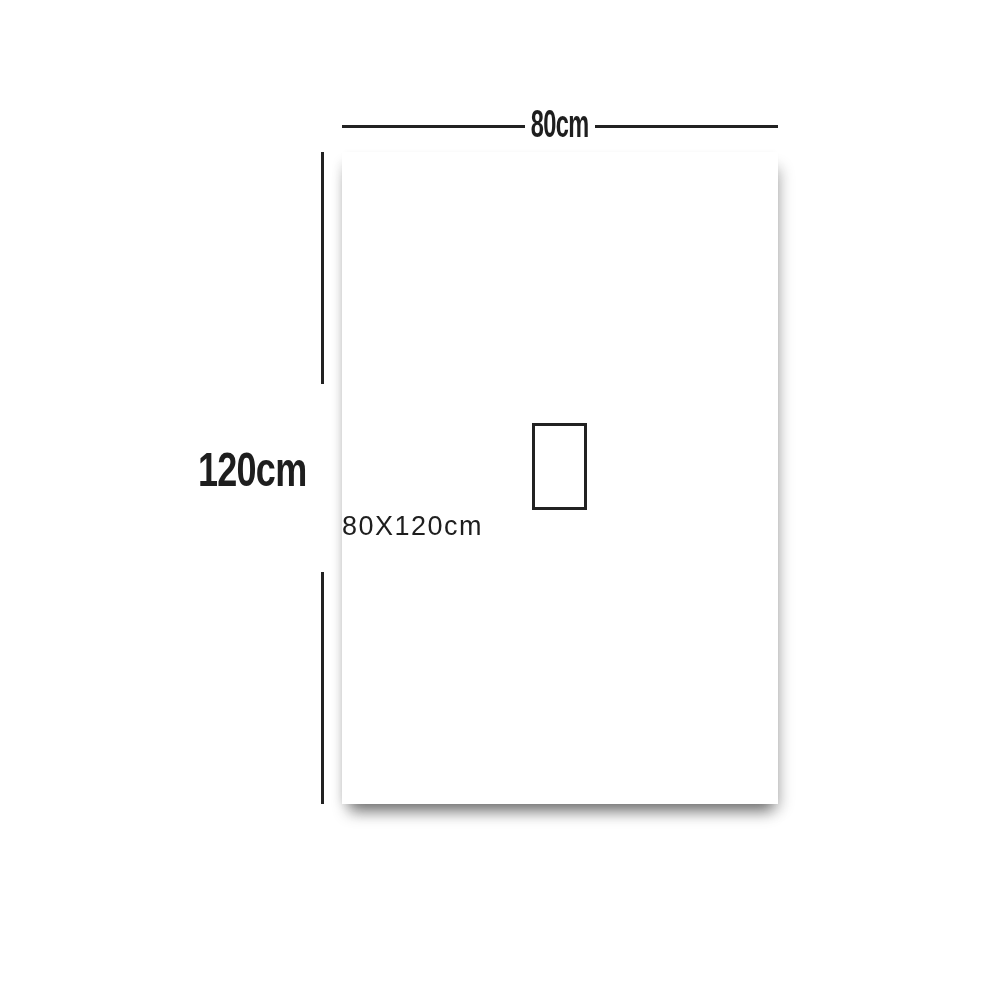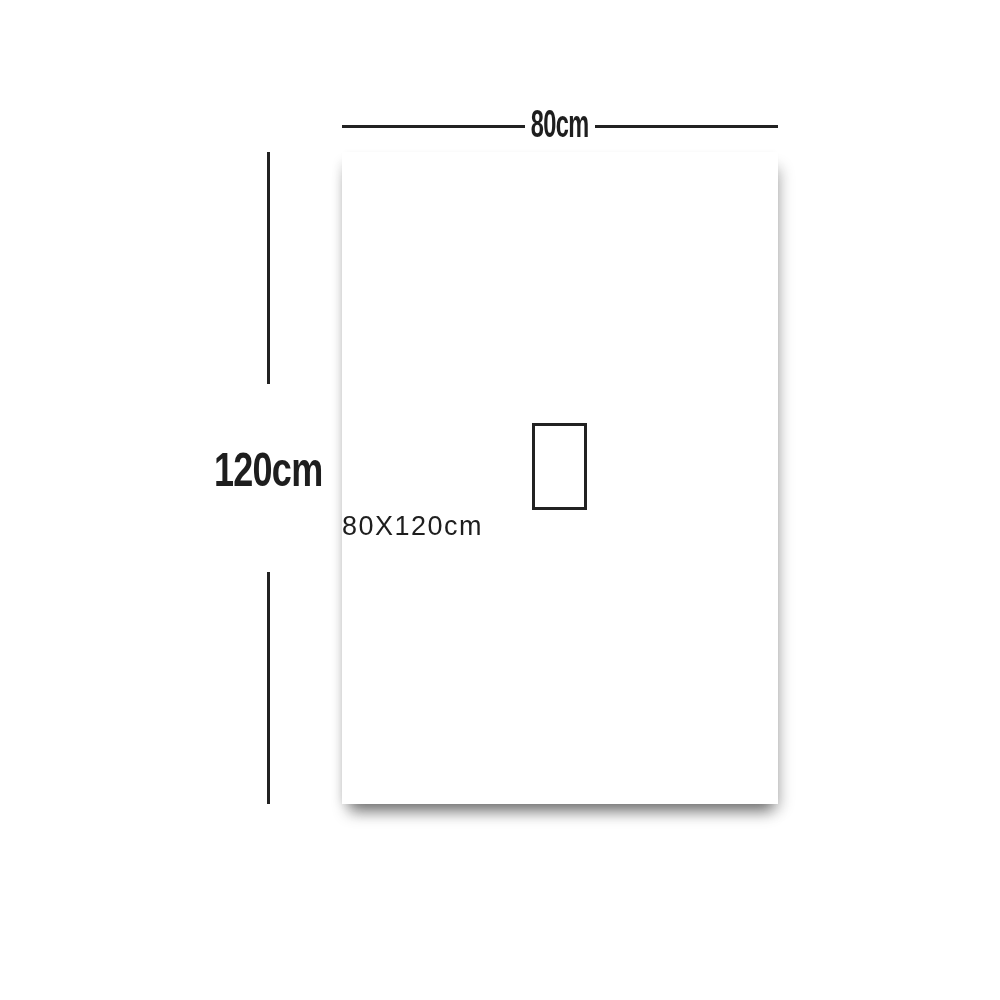--- a/index.html
+++ b/index.html
@@ -47,21 +47,21 @@
   }
   
   .v-dim {
     position: absolute;
     left: 212px;
     top: 152px;
     width: 112px;
     height: 652px;
     display: flex;
     flex-direction: column;
-    align-items: center;
+    align-items: flex-end;
   }
   .v-dim .dim-line {
     width: 3px;
     flex: 1;
     background: var(--line-color, #222222);
   }
   .v-dim .dim-label {
     display: inline-block;
     font-size: 48px;
     font-weight: 600;

